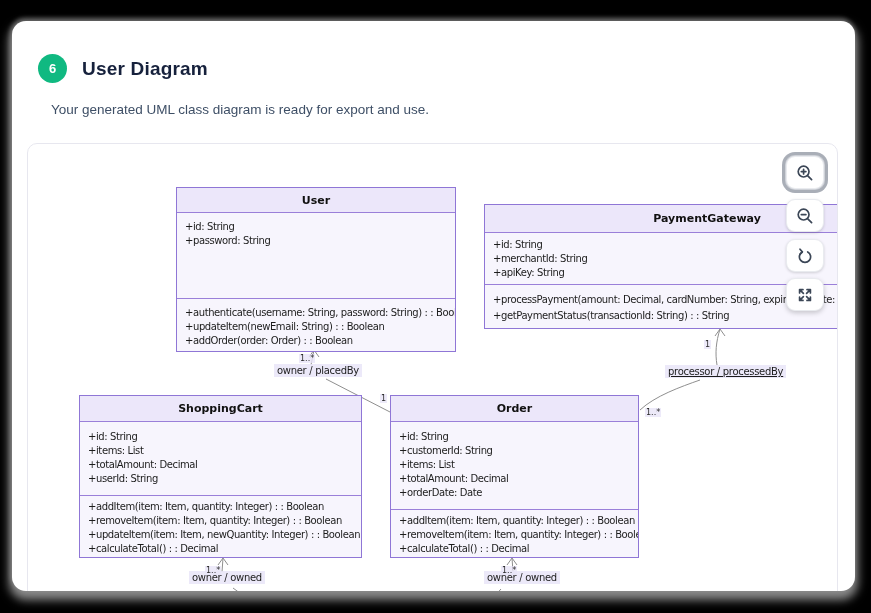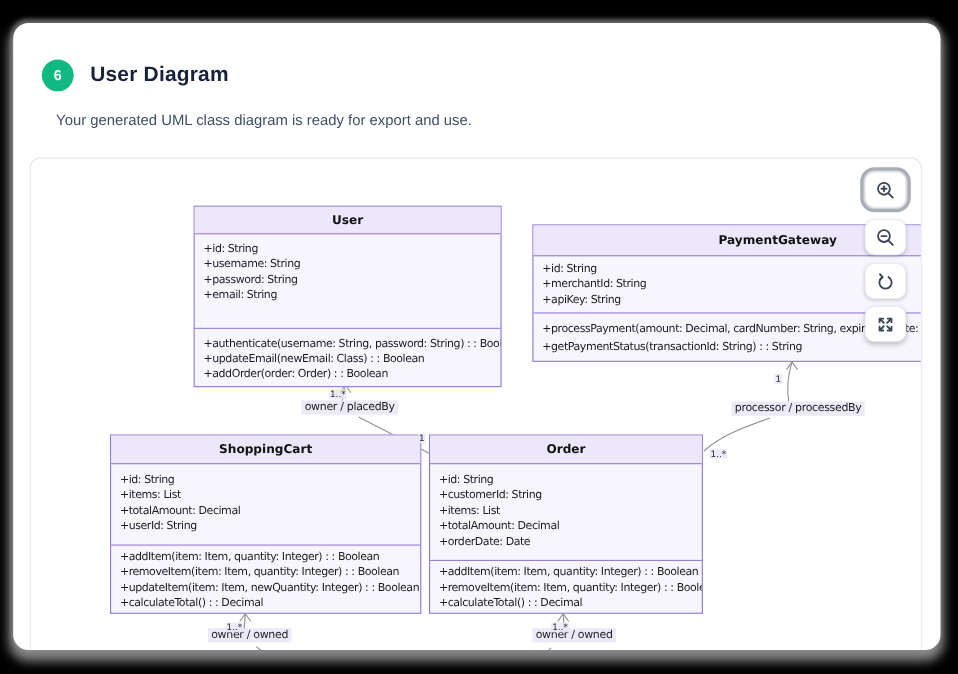--- a/index.html
+++ b/index.html
@@ -32,35 +32,35 @@
                font-size:11px; font-weight:bold; color:#111; }
   .uml-sec { font-size:10px; letter-spacing:-0.4px; line-height:14px;
              padding:7px 7px 0 8px; white-space:nowrap; overflow:hidden; }
   .uml-attrs { border-bottom:1px solid #9a7fd9; }
 
   .c-user  { left:148px; top:43px;  width:280px; height:165px; }
   .c-user .uml-title { height:25px; } .c-user .uml-attrs { height:86px; }
   .c-pg    { left:456px; top:60px;  width:446px; height:125px; }
   .c-pg .uml-title { height:28px; } .c-pg .uml-attrs { height:52px; padding-top:5px; }
   .c-pg .uml-methods { line-height:16px; padding-top:7px; }
-  .c-cart  { left:51px;  top:251px; width:283px; height:163px;margin-left:21px; }
+  .c-cart  { left:51px;  top:251px; width:283px; height:163px; }
   .c-cart .uml-title { height:26px; } .c-cart .uml-attrs { height:74px; padding-top:8px; }
   .c-cart .uml-methods { padding-top:4px; }
   .c-order { left:362px; top:251px; width:249px; height:163px; }
   .c-order .uml-title { height:26px; } .c-order .uml-attrs { height:88px; padding-top:8px; }
   .c-order .uml-methods { padding-top:4px; }
 
   
   .rel-label { position:absolute; font-family:"DejaVu Sans", sans-serif; font-size:10px;
                letter-spacing:-0.3px; color:#1c1c1c; background:rgba(233,229,248,0.85);
                padding:1px 3px; white-space:nowrap; }
   .mult { position:absolute; font-family:"DejaVu Sans", sans-serif; font-size:8px;
           color:#2a2a2a; background:rgba(233,229,248,0.8); padding:0 1px; white-space:nowrap; }
   .lab-a { left:246px; top:220px; } .mult-a1 { left:271px; top:210px; } .mult-a2 { left:352px; top:250px; }
-  .lab-b { left:637px; top:221px; } .mult-b1 { left:676px; top:196px; } .mult-b2 { left:617px; top:264px; }
+  .lab-b { left:637px; top:221px;text-decoration:underline; } .mult-b1 { left:676px; top:196px; } .mult-b2 { left:617px; top:264px; }
   .lab-c { left:161px; top:427px; } .mult-c1 { left:177px; top:422px; }
   .lab-d { left:456px; top:427px; } .mult-d1 { left:473px; top:422px; }
 
   
   .tools { position:absolute; left:758px; top:0; width:40px; }
   .tool-btn { position:absolute; left:0; width:38px; height:33px; background:#fff;
               border:1px solid #e9ebef; border-radius:9px; display:flex; align-items:center;
               justify-content:center; cursor:pointer; box-shadow:0 1px 3px rgba(0,0,0,0.16); }
   .tool-btn svg { stroke:#3b4656; stroke-width:1.7; fill:none; stroke-linecap:round; stroke-linejoin:round; }
   .tb-1 { top:12px; box-shadow:0 0 0 1px #cfd2d8, 0 0 0 4px #a9aeb7; }
@@ -98,27 +98,25 @@
 
         <polyline points="479,421 484,414 489,421" stroke="#8f8f8f" fill="none" stroke-width="1"></polyline>
         <path d="M484 414 L485 428" stroke="#8f8f8f" fill="none" stroke-width="1"></path>
         <path d="M473 445 L462 457" stroke="#8f8f8f" fill="none" stroke-width="1"></path>
       </svg>
 
       <div class="uml c-user">
         <div class="uml-title">User</div>
         <div class="uml-sec uml-attrs">
           <div>+id: String</div>
-          <div>+username: String</div>
           <div>+password: String</div>
-          <div>+email: String</div>
         </div>
         <div class="uml-sec uml-methods">
           <div>+authenticate(username: String, password: String) : : Boolean</div>
-          <div>+updateEmail(newEmail: Class) : : Boolean</div>
+          <div>+updateItem(newEmail: String) : : Boolean</div>
           <div>+addOrder(order: Order) : : Boolean</div>
         </div>
       </div>
 
       <div class="uml c-pg">
         <div class="uml-title">PaymentGateway</div>
         <div class="uml-sec uml-attrs">
           <div>+id: String</div>
           <div>+merchantId: String</div>
           <div>+apiKey: String</div>

